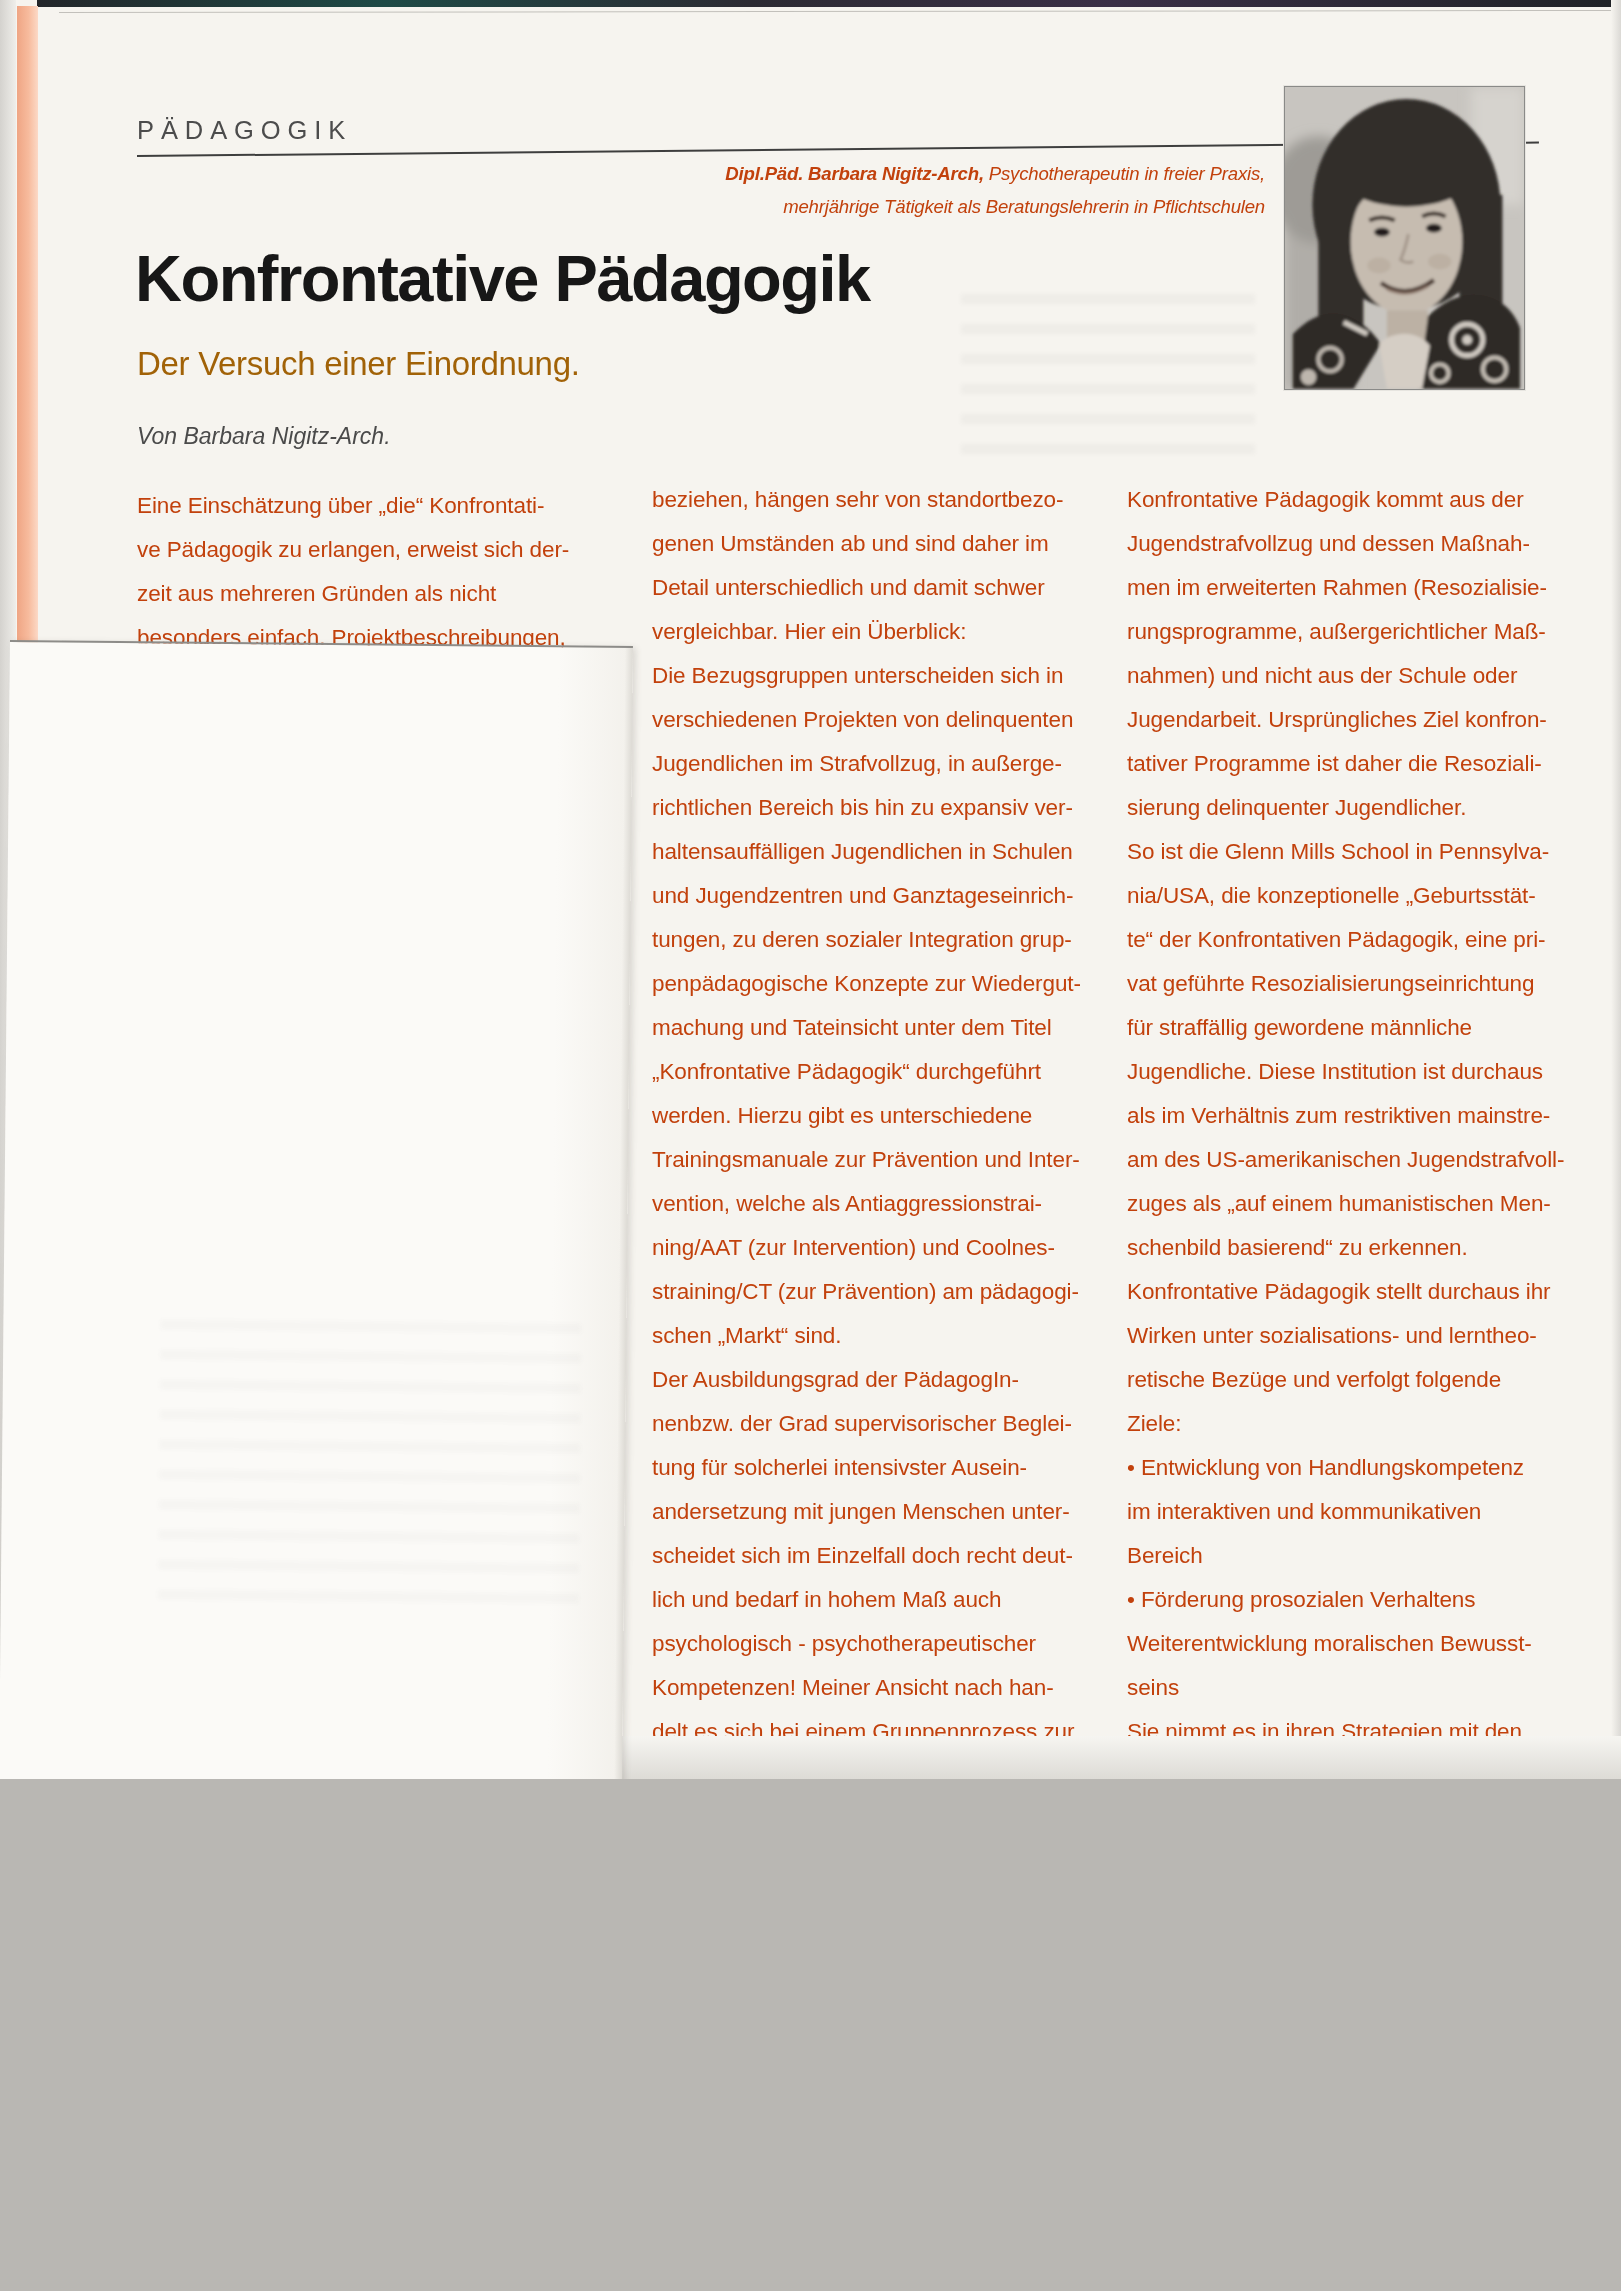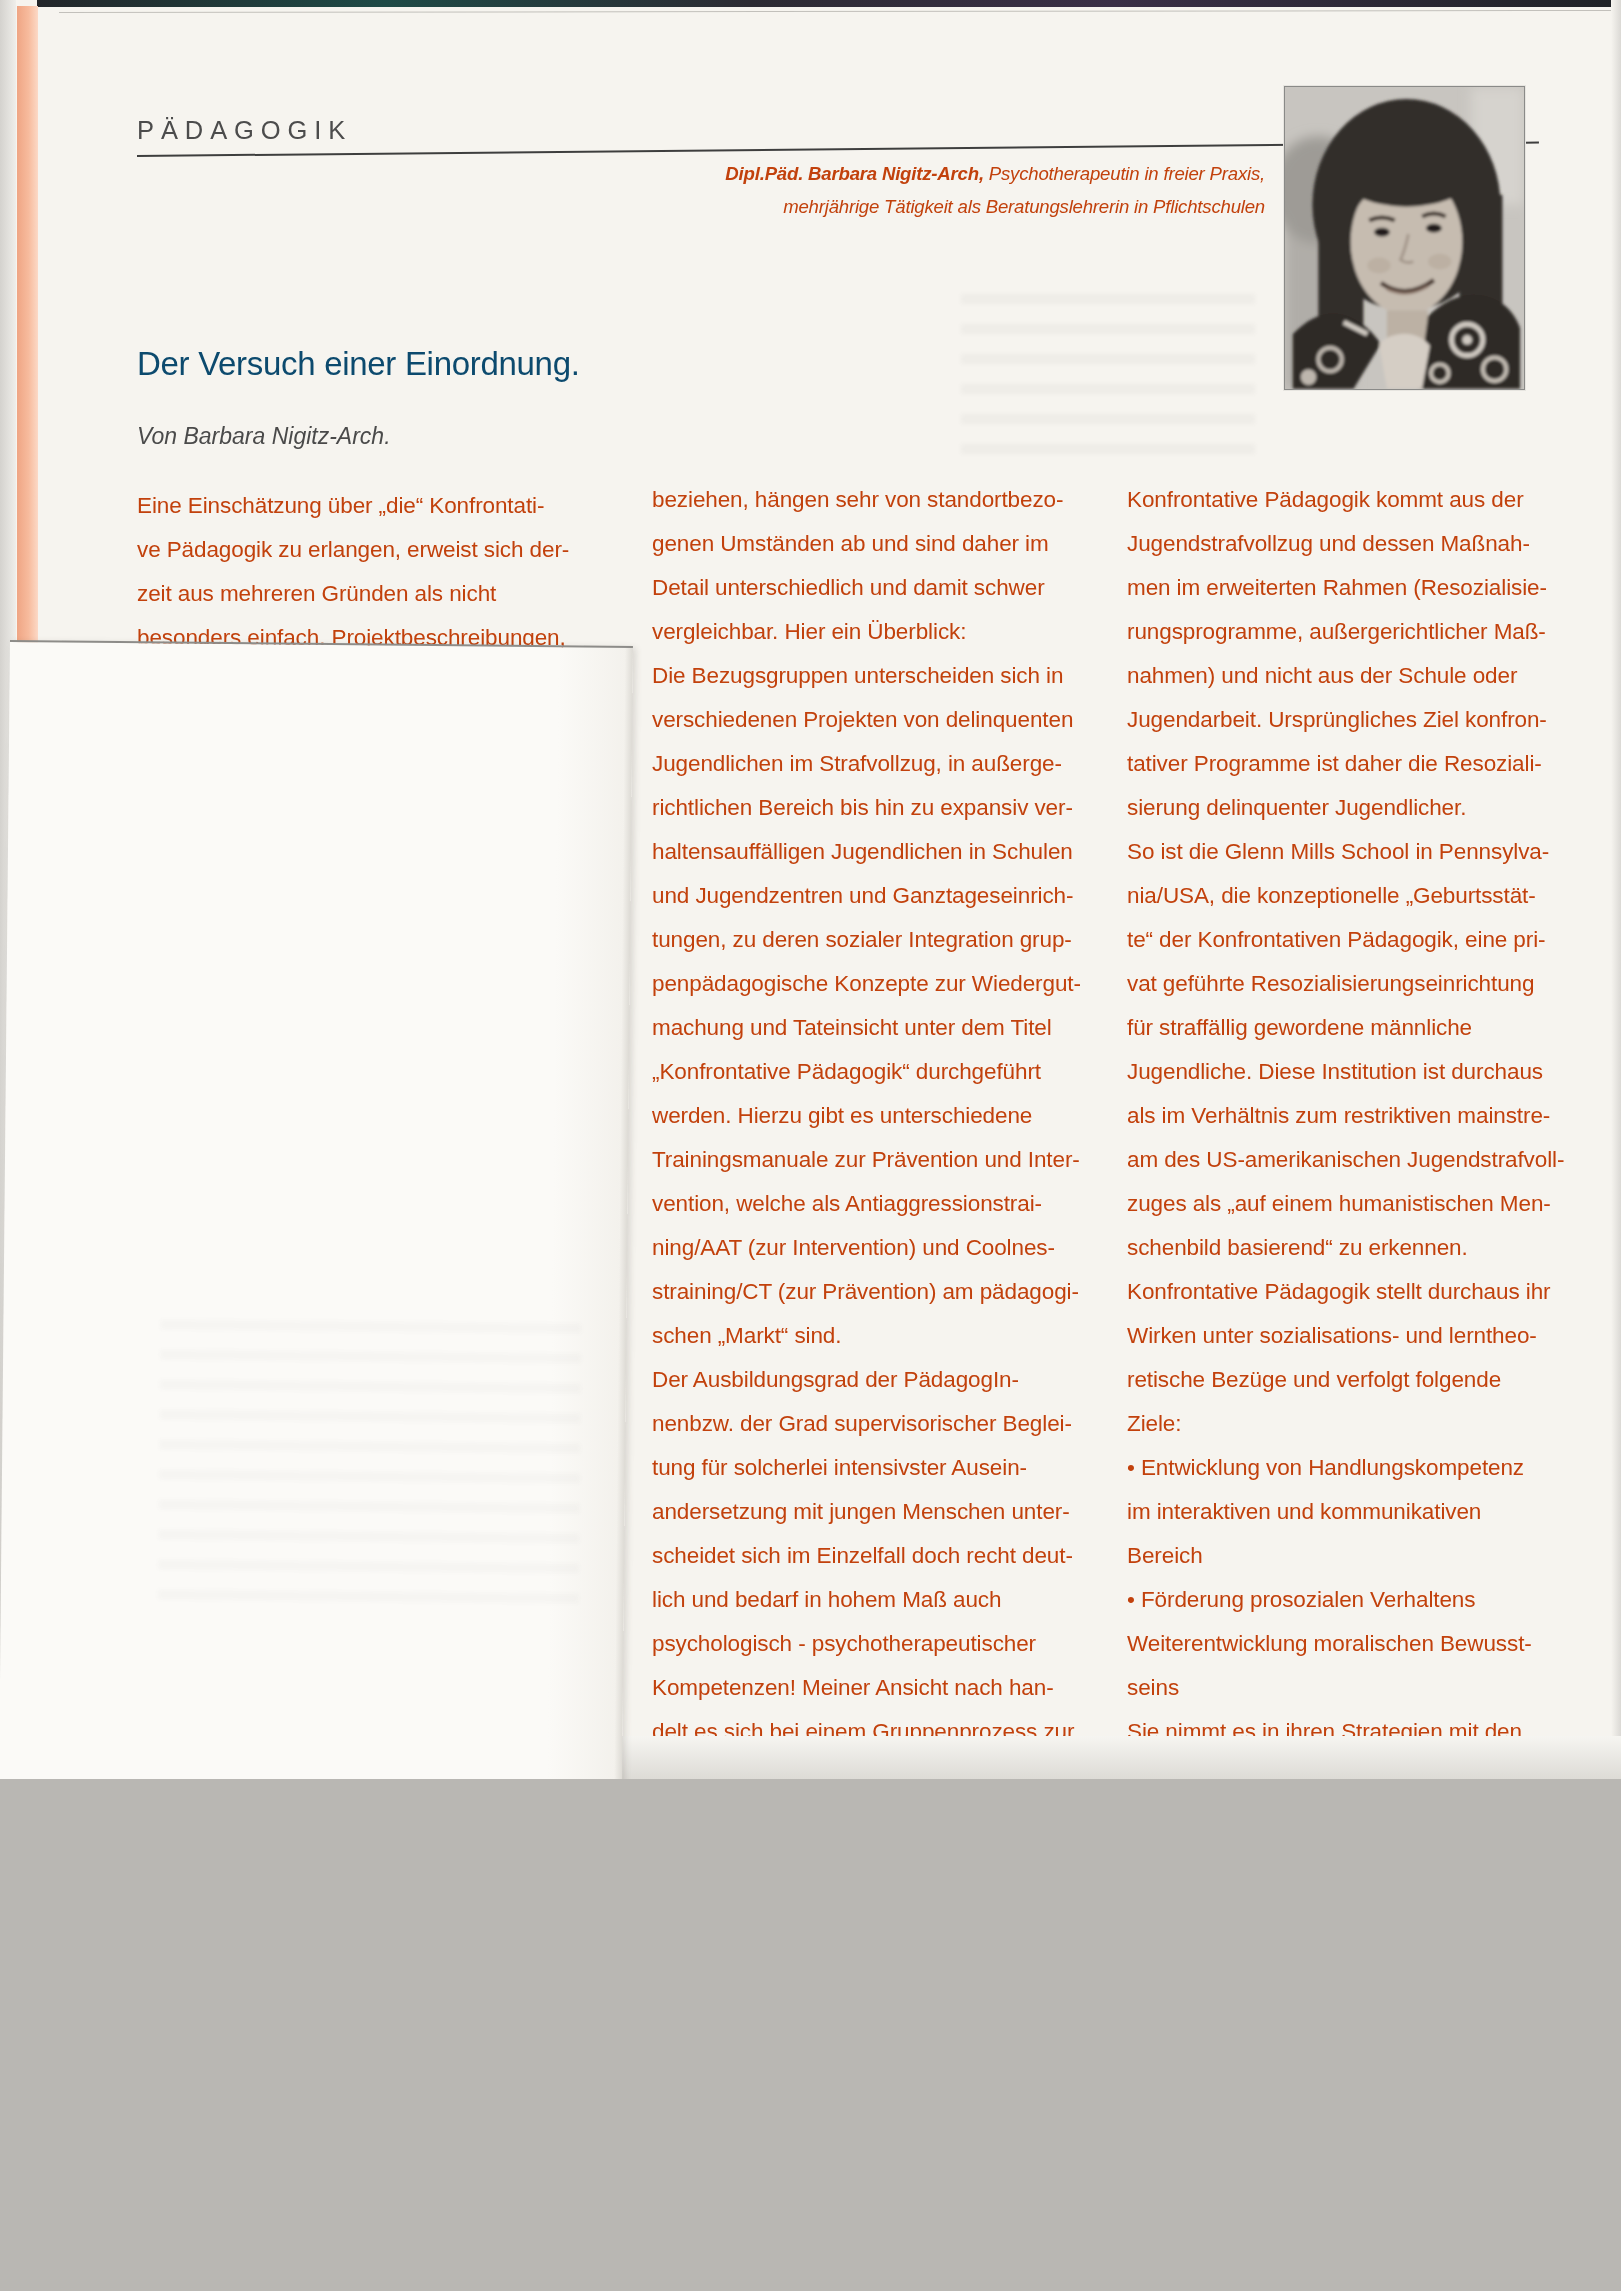--- a/index.html
+++ b/index.html
@@ -77,21 +77,21 @@
     box-shadow:0 0 0 1px #e7e5e0;
   }
   .photo svg{display:block;width:100%;height:100%;}
   
   .title{
     position:absolute;left:135px;top:241px;
     font-size:65px;font-weight:bold;letter-spacing:-1.5px;color:#171717;
   }
   .subtitle{
     position:absolute;left:137px;top:345px;
-    font-size:33px;color:#0c4a6e;letter-spacing:-0.3px;
+    font-size:33px;color:#a16207;letter-spacing:-0.3px;
   }
   .byline{
     position:absolute;left:137px;top:423px;
     font-size:23px;font-style:italic;color:#4a4a4a;
   }
   
   .col{
     position:absolute;top:478px;
     font-size:22.5px;line-height:44px;color:#c2410c;
     white-space:pre-line;letter-spacing:-0.1px;
@@ -174,20 +174,21 @@
         <circle cx="186" cy="258" r="5" fill="#cfc9c1"></circle>
         <circle cx="214" cy="288" r="12" fill="none" stroke="#c4bdb4" stroke-width="4"></circle>
         <circle cx="158" cy="292" r="9" fill="none" stroke="#c4bdb4" stroke-width="4"></circle>
         <circle cx="46" cy="278" r="12" fill="none" stroke="#bdb6ad" stroke-width="4"></circle>
         <circle cx="24" cy="296" r="8" fill="#bdb6ad"></circle>
         <path d="M60,240 L84,252" stroke="#cfc9c1" stroke-width="5"></path>
       </g>
     </svg>
   </div>
 
+  <div class="title">Konfrontative Pädagogik</div>
   <div class="subtitle">Der Versuch einer Einordnung.</div>
   <div class="byline">Von Barbara Nigitz-Arch.</div>
 
   <div class="col col-1">Eine Einschätzung über „die“ Konfrontati-
 ve Pädagogik zu erlangen, erweist sich der-
 zeit aus mehreren Gründen als nicht
 besonders einfach. Projektbeschreibungen,
 die sich auf die Konfrontative Pädagogik</div>
   <div class="col col-2">beziehen, hängen sehr von standortbezo-
 genen Umständen ab und sind daher im

